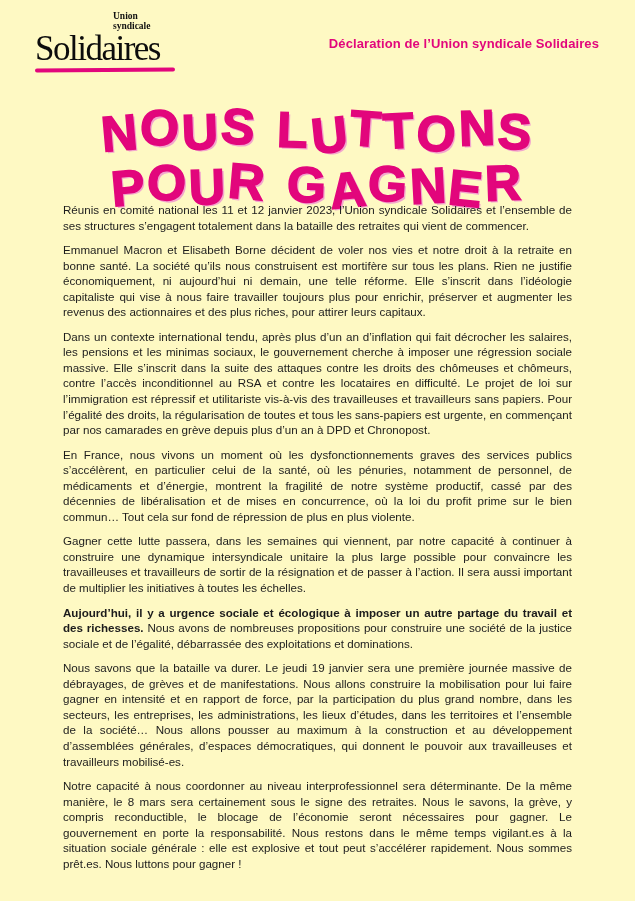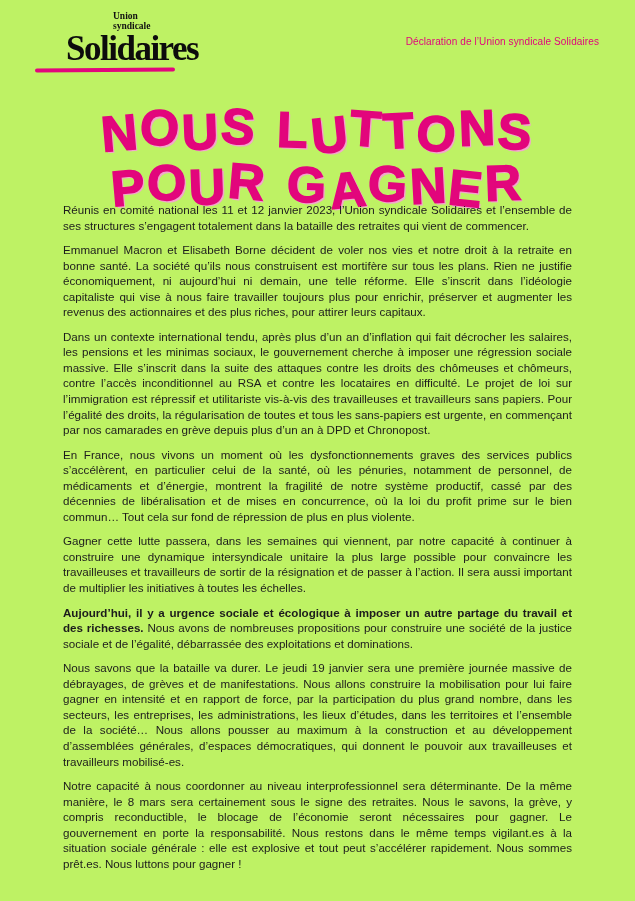--- a/index.html
+++ b/index.html
@@ -1,47 +1,47 @@
 <!DOCTYPE html>
 <html lang="fr" style="--pink: #e2067c; --pink-light: #f2a6cd; --ink: #1c1c1c;"><head>
 <meta charset="utf-8">
 <style>
   :root { --pink: #e2067c; --pink-light: #f2a6cd; --ink: #1c1c1c; }
   * { box-sizing: border-box; }
   html, body { margin: 0; padding: 0; background: #ffffff; }
   .page {
     position: relative;
     width: 635px; height: 901px;
-    background: #bef264;
+    background: #fef9c3;
     font-family: "Liberation Sans", sans-serif;
     overflow: hidden;
   }
 
   
   .logo { position: absolute; top: 12px; left: 35px; width: 150px; }
   .logo-union {
     font-family: "Liberation Serif", serif;
     font-weight: bold; font-size: 9.5px; line-height: 1.05;
     color: #111; margin-left: 78px; white-space: pre-line;
   }
   .logo-name {
     font-family: "Liberation Serif", serif;
-    font-weight: bold; font-size: 35px; line-height: 0.95;
-    letter-spacing: -1.5px; color: #0c0c0c; margin-left: 31px;
+    font-weight: normal; font-size: 35px; line-height: 0.95;
+    letter-spacing: -1.5px; color: #0c0c0c;
   }
   .logo-underline {
     margin-top: 3px; height: 4px; width: 140px;
     background: var(--pink); border-radius: 2px;
     transform: rotate(-0.4deg);
   }
 
   
   .doc-subtitle {
     position: absolute; top: 36px; right: 36px;
-    color: var(--pink); font-weight: normal; font-size: 10px;
+    color: var(--pink); font-weight: bold; font-size: 13px;
     letter-spacing: 0.1px;
     margin-left: 48px;
   }
 
   
   .main-title {
     position: absolute; top: 70px; left: 0; width: 100%;
     text-align: center; color: var(--pink);
     font-weight: bold; font-size: 50px; line-height: 55px;
     letter-spacing: 3px;

